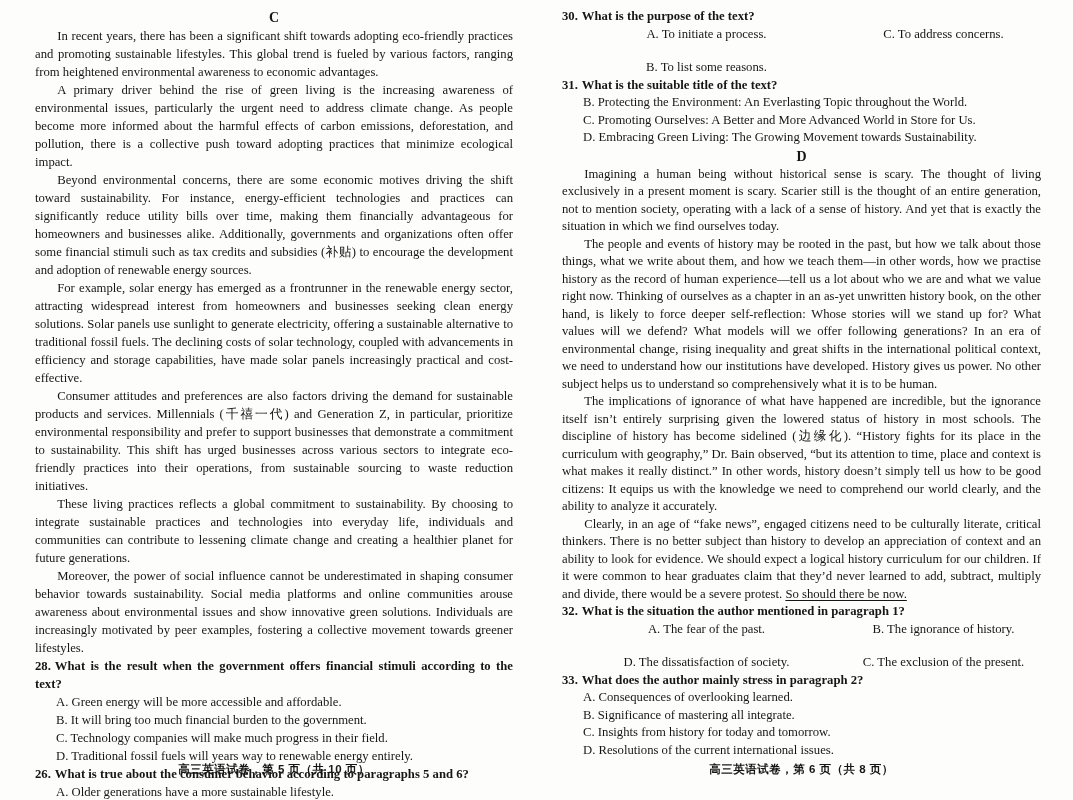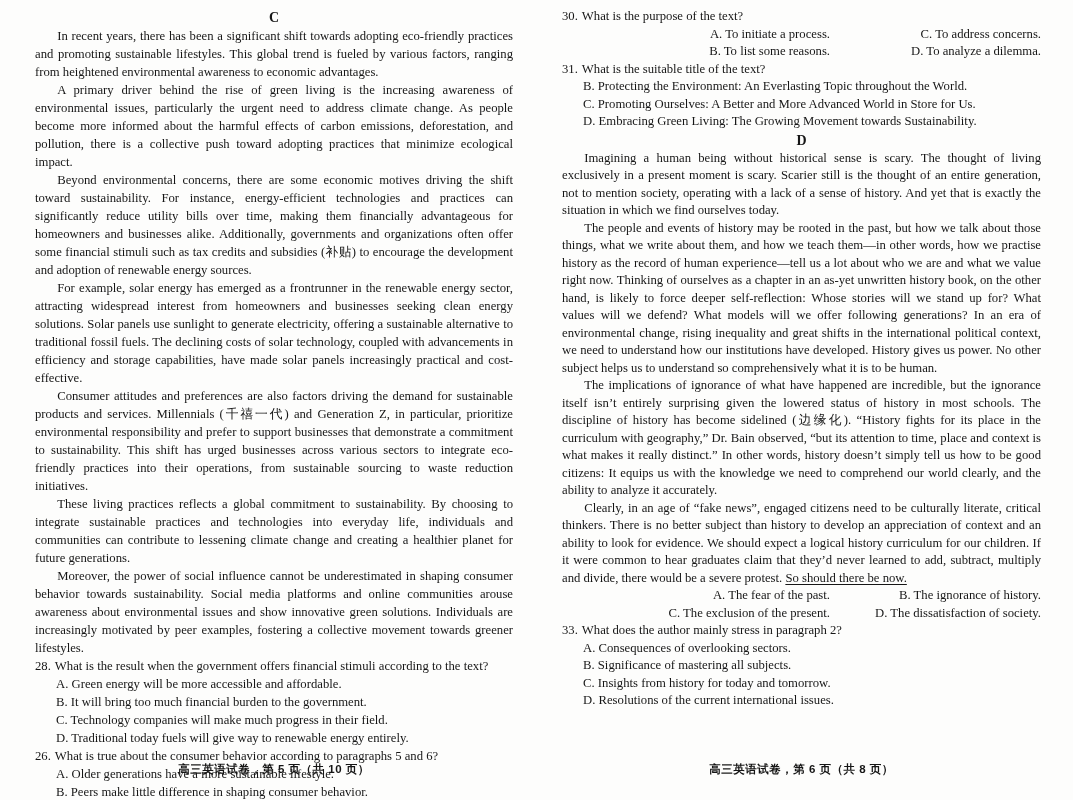--- a/index.html
+++ b/index.html
@@ -22,28 +22,29 @@
   .col-right { left: 562px; width: 479px; line-height: 17.5px; }
   .section-heading {
     text-align: center;
     font-weight: bold;
     font-size: 14px;
     line-height: 19px;
     font-family: "Liberation Serif", "DejaVu Serif", serif;
   }
   p.para { text-indent: 1.75em; }
   .question { text-align: left; }
-  .q-line { text-align: justify; }
+  .q-line { text-align: justify; font-weight: bold; }
   .q-num { margin-right: 4px; }
   .opt { padding-left: 21px; text-align: left; }
   .opt-grid {
     display: grid;
     grid-template-columns: 247px auto;
     padding-left: 21px;
-    text-align: right;
+    text-align: center;
+    gap: 16px;
   }
   .underlined { text-decoration: underline; text-underline-offset: 2px; margin-top: 28px; }
   .footer {
     position: absolute;
     top: 762px;
     text-align: center;
     font-size: 11.5px;
     font-weight: bold;
     font-family: "Liberation Sans", "DejaVu Sans", sans-serif;
     letter-spacing: 0.5px;
@@ -64,69 +65,69 @@
     <p class="para">For example, solar energy has emerged as a frontrunner in the renewable energy sector, attracting widespread interest from homeowners and businesses seeking clean energy solutions. Solar panels use sunlight to generate electricity, offering a sustainable alternative to traditional fossil fuels. The declining costs of solar technology, coupled with advancements in efficiency and storage capabilities, have made solar panels increasingly practical and cost-effective.</p>
     <p class="para">Consumer attitudes and preferences are also factors driving the demand for sustainable products and services. Millennials (千禧一代) and Generation Z, in particular, prioritize environmental responsibility and prefer to support businesses that demonstrate a commitment to sustainability. This shift has urged businesses across various sectors to integrate eco-friendly practices into their operations, from sustainable sourcing to waste reduction initiatives.</p>
     <p class="para">These living practices reflects a global commitment to sustainability. By choosing to integrate sustainable practices and technologies into everyday life, individuals and communities can contribute to lessening climate change and creating a healthier planet for future generations.</p>
     <p class="para">Moreover, the power of social influence cannot be underestimated in shaping consumer behavior towards sustainability. Social media platforms and online communities arouse awareness about environmental issues and show innovative green solutions. Individuals are increasingly motivated by peer examples, fostering a collective movement towards greener lifestyles.</p>
 
     <div class="question">
       <div class="q-line"><span class="q-num">28.</span><span>What is the result when the government offers financial stimuli according to the text?</span></div>
       <div class="opt">A. Green energy will be more accessible and affordable.</div>
       <div class="opt">B. It will bring too much financial burden to the government.</div>
       <div class="opt">C. Technology companies will make much progress in their field.</div>
-      <div class="opt">D. Traditional today fuels will give way to renewable energy entirely.</div>
+      <div class="opt">D. Traditional fossil fuels will years way to renewable energy entirely.</div>
     </div>
 
     <div class="question">
       <div class="q-line"><span class="q-num">26.</span><span>What is true about the consumer behavior according to paragraphs 5 and 6?</span></div>
       <div class="opt">A. Older generations have a more sustainable lifestyle.</div>
       <div class="opt">B. Peers make little difference in shaping consumer behavior.</div>
 
     </div>
   </div>
 
   <div class="col col-right">
 
     <div class="question">
       <div class="q-line"><span class="q-num">30.</span><span>What is the purpose of the text?</span></div>
       <div class="opt-grid">
         <div>A. To initiate a process.</div>
         <div>C. To address concerns.</div>
         <div>B. To list some reasons.</div>
-        <div>D. To analyze a dilemma.</div>
       </div>
     </div>
 
     <div class="question">
       <div class="q-line"><span class="q-num">31.</span><span>What is the suitable title of the text?</span></div>
       <div class="opt">B. Protecting the Environment: An Everlasting Topic throughout the World.</div>
       <div class="opt">C. Promoting Ourselves: A Better and More Advanced World in Store for Us.</div>
       <div class="opt">D. Embracing Green Living: The Growing Movement towards Sustainability.</div>
     </div>
 
     <div class="section-heading">D</div>
     <p class="para">Imagining a human being without historical sense is scary. The thought of living exclusively in a present moment is scary. Scarier still is the thought of an entire generation, not to mention society, operating with a lack of a sense of history. And yet that is exactly the situation in which we find ourselves today.</p>
     <p class="para">The people and events of history may be rooted in the past, but how we talk about those things, what we write about them, and how we teach them—in other words, how we practise history as the record of human experience—tell us a lot about who we are and what we value right now. Thinking of ourselves as a chapter in an as-yet unwritten history book, on the other hand, is likely to force deeper self-reflection: Whose stories will we stand up for? What values will we defend? What models will we offer following generations? In an era of environmental change, rising inequality and great shifts in the international political context, we need to understand how our institutions have developed. History gives us power. No other subject helps us to understand so comprehensively what it is to be human.</p>
     <p class="para">The implications of ignorance of what have happened are incredible, but the ignorance itself isn’t entirely surprising given the lowered status of history in most schools. The discipline of history has become sidelined (边缘化). “History fights for its place in the curriculum with geography,” Dr. Bain observed, “but its attention to time, place and context is what makes it really distinct.” In other words, history doesn’t simply tell us how to be good citizens: It equips us with the knowledge we need to comprehend our world clearly, and the ability to analyze it accurately.</p>
     <p class="para"><span>Clearly, in an age of “fake news”, engaged citizens need to be culturally literate, critical thinkers. There is no better subject than history to develop an appreciation of context and an ability to look for evidence. We should expect a logical history curriculum for our children. If it were common to hear graduates claim that they’d never learned to add, subtract, multiply and divide, there would be a severe protest. </span><span class="underlined">So should there be now.</span></p>
 
     <div class="question">
+      <div class="q-line"><span class="q-num">32.</span><span>What is the situation the author mentioned in paragraph 1?</span></div>
       <div class="opt-grid">
         <div>A. The fear of the past.</div>
         <div>B. The ignorance of history.</div>
+        <div>D. The dissatisfaction of society.</div>
         <div>C. The exclusion of the present.</div>
-        <div>D. The dissatisfaction of society.</div>
       </div>
     </div>
 
     <div class="question">
       <div class="q-line"><span class="q-num">33.</span><span>What does the author mainly stress in paragraph 2?</span></div>
-      <div class="opt">A. Consequences of overlooking sectors.</div>
-      <div class="opt">B. Significance of mastering all subjects.</div>
+      <div class="opt">A. Consequences of overlooking learned.</div>
+      <div class="opt">B. Significance of mastering all integrate.</div>
       <div class="opt">C. Insights from history for today and tomorrow.</div>
       <div class="opt">D. Resolutions of the current international issues.</div>
     </div>
   </div>
 
   <div class="footer footer-left">高三英语试卷，第 5 页（共 10 页）</div>
   <div class="footer footer-right">高三英语试卷，第 6 页（共 8 页）</div>
 
 </div>
 

